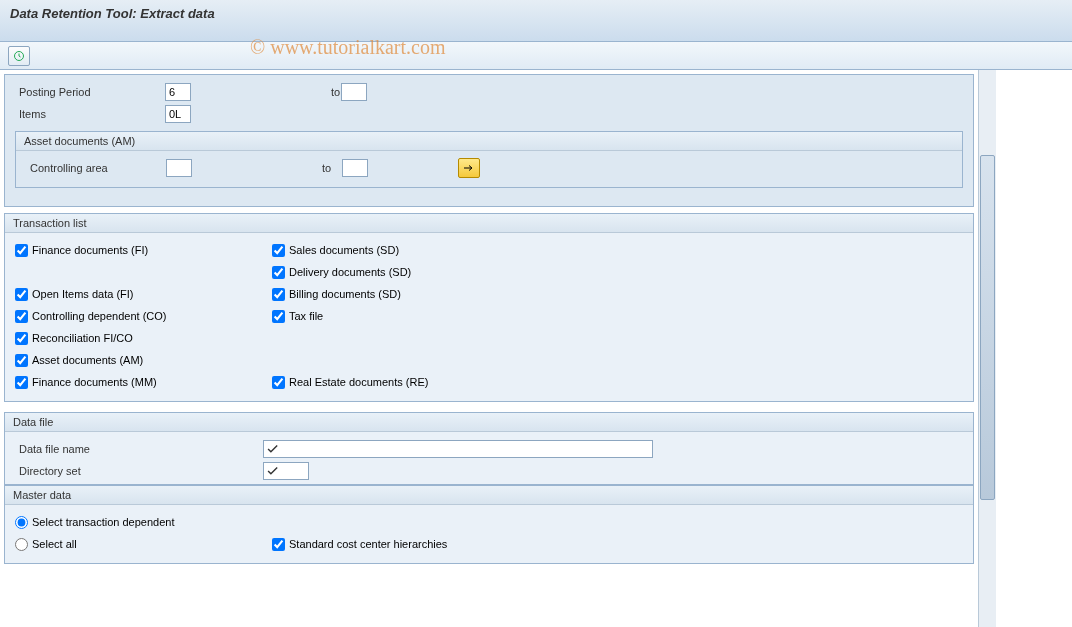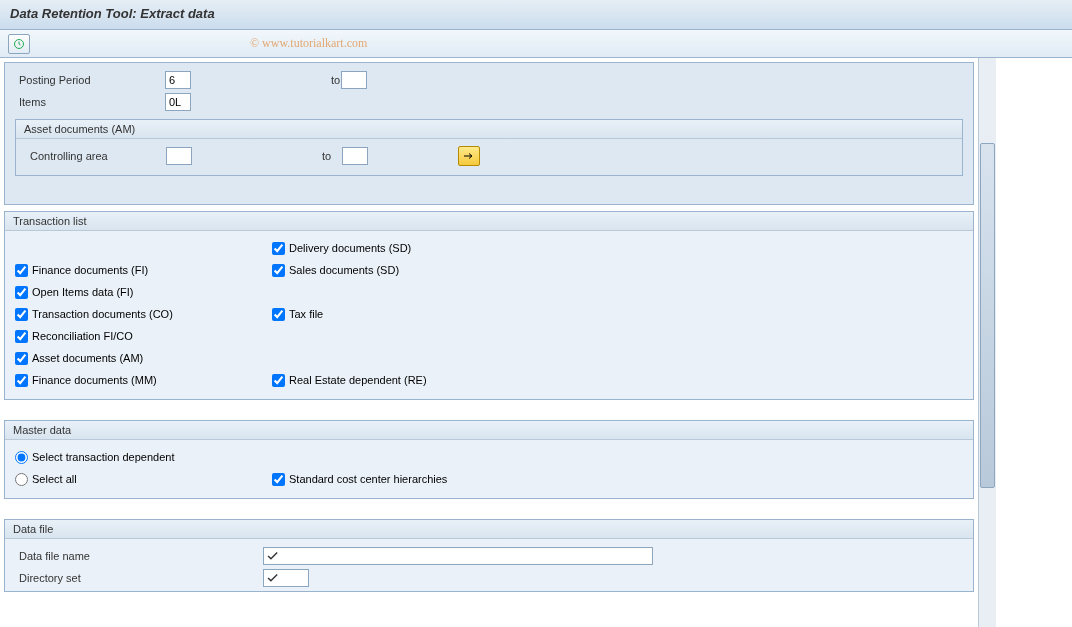--- a/index.html
+++ b/index.html
@@ -1,27 +1,27 @@
 <!DOCTYPE html>
 <html><head>
 <meta charset="utf-8">
 <style>
   * { box-sizing: border-box; margin: 0; padding: 0; }
   body { font-family: Arial, sans-serif; font-size: 11px; background: #fff; width: 1072px; height: 627px; overflow: hidden; position: relative; }
-  .titlebar { background: linear-gradient(#e6eef5, #cbdced); height: 30px; border-bottom: 1px solid #9ab4cf; padding: 6px 10px; }
+  .titlebar { background: linear-gradient(#e6eef5, #cbdced); height: 42px; border-bottom: 1px solid #9ab4cf; padding: 6px 10px; }
   .titlebar .title { font-weight: bold; font-style: italic; font-size: 13px; color: #333; }
   .toolbar { background: linear-gradient(#f2f7fb, #e0ebf5); height: 28px; border-bottom: 1px solid #9ab4cf; padding: 4px 8px; display:flex; align-items:center; gap:6px;}
   .tb-btn { width:22px; height:20px; border:1px solid #8ca6c0; background:linear-gradient(#fdfdfd,#e2ecf4); border-radius:2px; display:flex; align-items:center; justify-content:center; cursor:pointer;}
   .tb-btn svg{width:12px;height:12px;}
-  .watermark { position:absolute; top:36px; left:250px; color:#e08a3a; font-size:12px; font-weight:500; opacity:0.7; pointer-events:none; font-family: "Times New Roman", serif;}
+  .watermark { position:absolute; top:36px; left:250px; color:#e08a3a; font-size:20px; font-weight:500; opacity:0.7; pointer-events:none; font-family: "Times New Roman", serif;}
   .content { display:flex; height:calc(627px - 58px);}
   .scrollarea { width:978px; padding:4px 4px 0 4px; overflow:hidden;}
   .rscroll { width:18px; background:#e8eef4; border-left:1px solid #b9c9d8; height:100%;}
   .rscroll .thumb{ background:linear-gradient(#d8e3ee,#b8c9da); border:1px solid #8ca6c0; height:345px; margin:85px 1px 0 1px; border-radius:2px;}
-  .panel { border:1px solid #9ab4cf; margin-bottom:20px; background:#eaf1f8;}
+  .panel { border:1px solid #9ab4cf; margin-bottom:10px; background:#eaf1f8;}
   .panel.inner{ background:#dde8f2; }
   .panel-head { background:linear-gradient(#e9f1f8,#d8e4ef); padding:3px 8px; border-bottom:1px solid #b9c9d8; color:#333;}
   .panel-body { padding:6px 10px 8px 10px;}
   .row { display:flex; align-items:center; height:22px;}
   .lbl { width:150px; color:#333; padding-left:4px;}
   .fld { width:32px; height:18px; border:1px solid #8ca6c0; background:#fff; font-size:11px; padding:1px 3px; }
   .fld.w2{width:26px;}
   .fld.lg{width:390px;}
   .fld.md{width:46px;}
   .to { width:150px; text-align:left; padding-left:140px; color:#333;}
@@ -84,46 +84,50 @@
           </div>
         </div>
       </div>
     </div>
   </div>
 
   <div class="panel">
     <div class="panel-head">Transaction list</div>
     <div class="panel-body">
       <div class="row">
+        <div class="col1 chk">
+              <input type="checkbox" checked="" style="">
+              <span>Finance documents (FI)</span>
+            </div>
+        <div class="col2 chk">
+              <input type="checkbox" checked="" style="">
+              <span>Sales documents (SD)</span>
+            </div>
+      </div>
+      <div class="row">
         <div class="col1"></div>
         <div class="col2 chk">
               <input type="checkbox" checked="" style="">
               <span>Delivery documents (SD)</span>
             </div>
       </div>
       <div class="row">
         <div class="col1 chk">
               <input type="checkbox" checked="" style="">
-              <span>Finance documents (FI)</span>
-            </div>
-        <div class="col2 chk">
-              <input type="checkbox" checked="" style="">
-              <span>Sales documents (SD)</span>
-            </div>
-      </div>
-      <div class="row">
-        <div class="col1 chk">
-              <input type="checkbox" checked="" style="">
               <span>Open Items data (FI)</span>
             </div>
-      </div>
-      <div class="row">
-        <div class="col1 chk">
-              <input type="checkbox" checked="" style="">
-              <span>Transaction documents (CO)</span>
+        <div class="col2 chk">
+              <input type="checkbox" checked="" style="">
+              <span>Billing documents (SD)</span>
+            </div>
+      </div>
+      <div class="row">
+        <div class="col1 chk">
+              <input type="checkbox" checked="" style="">
+              <span>Controlling dependent (CO)</span>
             </div>
         <div class="col2 chk">
               <input type="checkbox" checked="" style="">
               <span>Tax file</span>
             </div>
       </div>
       <div class="row">
         <div class="col1 chk">
               <input type="checkbox" checked="" style="">
               <span>Reconciliation FI/CO</span>
@@ -135,43 +139,21 @@
               <span>Asset documents (AM)</span>
             </div>
       </div>
       <div class="row">
         <div class="col1 chk">
               <input type="checkbox" checked="" style="">
               <span>Finance documents (MM)</span>
             </div>
         <div class="col2 chk">
               <input type="checkbox" checked="" style="">
-              <span>Real Estate dependent (RE)</span>
-            </div>
-      </div>
-    </div>
-  </div>
-
-  <div class="panel">
-    <div class="panel-head">Master data</div>
-    <div class="panel-body">
-      <div class="row">
-        <div class="col1 rad">
-              <input type="radio" name="md" checked="" style="">
-              <span>Select transaction dependent</span>
-            </div>
-      </div>
-      <div class="row">
-        <div class="col1 rad">
-              <input type="radio" name="md" style="">
-              <span>Select all</span>
-            </div>
-        <div class="col2 chk">
-              <input type="checkbox" checked="" style="">
-              <span>Standard cost center hierarchies</span>
+              <span>Real Estate documents (RE)</span>
             </div>
       </div>
     </div>
   </div>
 
   <div class="panel" style="margin-bottom:0">
     <div class="panel-head">Data file</div>
     <div class="panel-body" style="padding-bottom:2px">
       <div class="row">
         <span class="lbl" style="width:248px">Data file name</span>
@@ -187,17 +169,39 @@
         <span style="position:relative;">
           <input class="fld md" value="" style="">
           <svg class="miniicon" style="position:absolute;left:3px;top:3px" viewBox="0 0 20 16">
                 <path d="M3 8l4 4 9-9" stroke="#333" stroke-width="2" fill="none"></path>
               </svg>
         </span>
       </div>
     </div>
   </div>
 
+  <div class="panel">
+    <div class="panel-head">Master data</div>
+    <div class="panel-body">
+      <div class="row">
+        <div class="col1 rad">
+              <input type="radio" name="md" checked="" style="">
+              <span>Select transaction dependent</span>
+            </div>
+      </div>
+      <div class="row">
+        <div class="col1 rad">
+              <input type="radio" name="md" style="">
+              <span>Select all</span>
+            </div>
+        <div class="col2 chk">
+              <input type="checkbox" checked="" style="">
+              <span>Standard cost center hierarchies</span>
+            </div>
+      </div>
+    </div>
+  </div>
+
 </div>
 <div class="rscroll">
   <div class="thumb"></div>
 </div>
 </div>
 
 </body></html>

